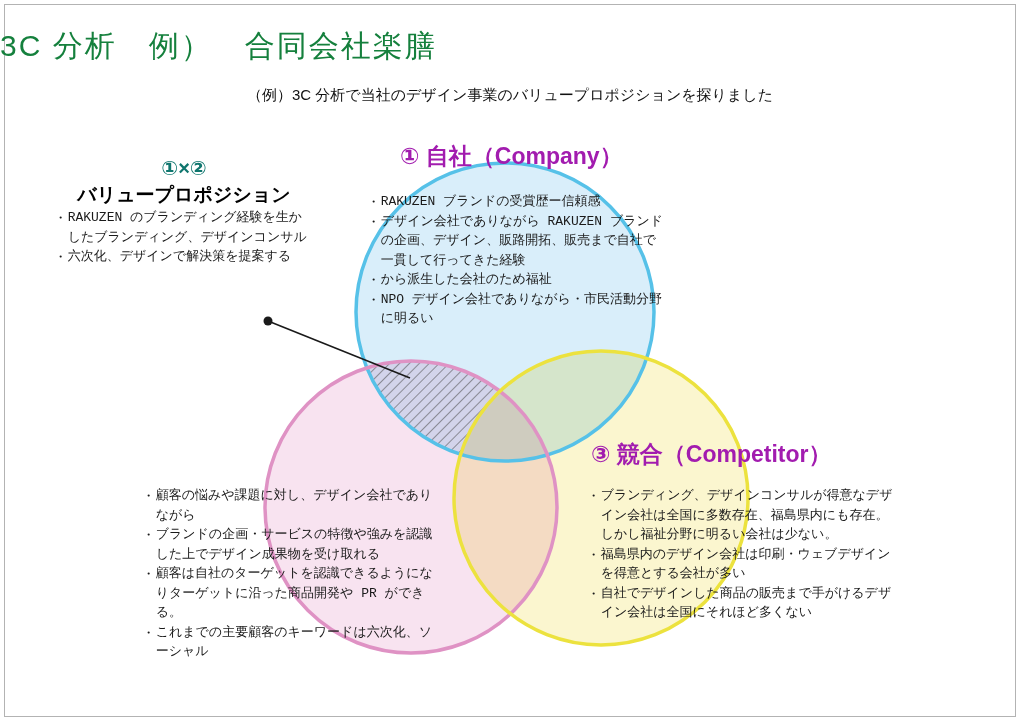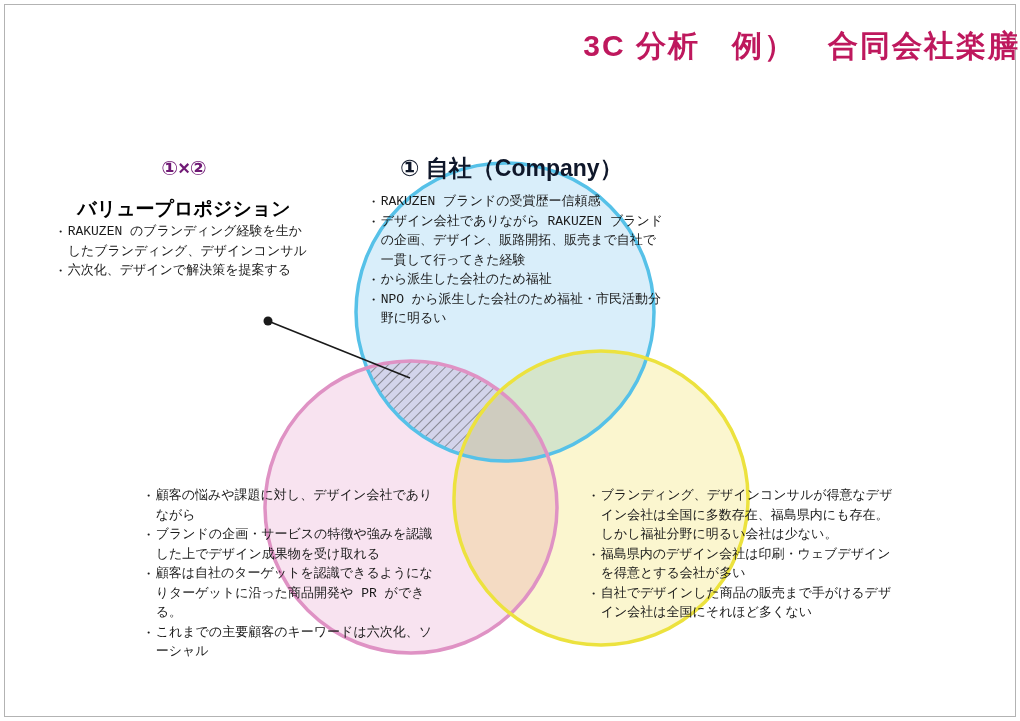--- a/index.html
+++ b/index.html
@@ -22,25 +22,25 @@
     position: absolute;
     inset: 4px;
     border: 1px solid #b3b3b3;
     pointer-events: none;
   }
   .title {
     position: absolute;
     top: 26px;
     left: 0;
     width: 100%;
-    text-align: right;
+    text-align: left;
     font-size: 30px;
-    font-weight: bold;
+    font-weight: normal;
     letter-spacing: 2px;
-    color: #be185d;
+    color: #15803d;
   }
   .subtitle {
     position: absolute;
     top: 86px;
     left: 0;
     width: 100%;
     text-align: center;
     font-size: 15px;
     font-weight: 500;
     color: #111;
@@ -50,23 +50,22 @@
     inset: 0;
     width: 1020px;
     height: 721px;
   }
   .blend { mix-blend-mode: multiply; }
 
   .section-heading {
     position: absolute;
     font-size: 23px;
     font-weight: bold;
-    color: #0f172a;
+    color: #a21caf;
     white-space: nowrap;
-    margin-top: 12px;
   }
   .heading-company    { left: 400px; top: 141px; }
   .heading-customer   { left: 186px; top: 439px; }
   .heading-competitor { left: 591px; top: 439px; }
 
   ul.bullets {
     list-style: none;
     margin: 0;
     padding: 0;
     font-size: 13px;
@@ -99,39 +98,40 @@
   .vp-block {
     position: absolute;
     left: 54px;
     top: 156px;
     width: 260px;
   }
   .vp-label {
     text-align: center;
     font-size: 20px;
     font-weight: bold;
-    color: #701a75;
+    color: #0f766e;
   }
   .vp-title {
     text-align: center;
     font-size: 19px;
     font-weight: bold;
-    margin-top: 16px;
+    margin-top: 2px;
     color: #000;
     white-space: nowrap;
   }
   .vp-bullets { margin-top: 17px; }
 </style>
 </head>
 <body>
 
 <div class="page">
   <div class="frame"></div>
 
   <div class="title">3C 分析　例）　合同会社楽膳</div>
+  <div class="subtitle">（例）3C 分析で当社のデザイン事業のバリュープロポジションを探りました</div>
 
   <svg class="venn" viewBox="0 0 1020 721" aria-hidden="true">
     <defs>
       <pattern id="hatch" width="7" height="7" patternUnits="userSpaceOnUse" patternTransform="rotate(45)">
         <line x1="0" y1="0" x2="0" y2="7" stroke-width="1.1" stroke="#4d4d4d"></line>
       </pattern>
       <mask id="vp-mask">
         <rect x="0" y="0" width="1020" height="721" fill="#000"></rect>
         <circle cx="411" cy="507" r="146" fill="#fff"></circle>
         <circle cx="601" cy="498" r="147" fill="#000"></circle>
@@ -180,21 +180,21 @@
       <li>
         <span class="marker">・</span>
         <span class="btext">デザイン会社でありながら RAKUZEN ブランドの企画、デザイン、販路開拓、販売まで自社で一貫して行ってきた経験</span>
       </li>
       <li>
         <span class="marker">・</span>
         <span class="btext">から派生した会社のため福祉</span>
       </li>
       <li>
         <span class="marker">・</span>
-        <span class="btext">NPO から派生した会社のため福祉・市民活動分野に明るい</span>
+        <span class="btext">NPO デザイン会社でありながら・市民活動分野に明るい</span>
       </li>
     </ul>
 
   <ul class="bullets bullets-customer">
       <li>
         <span class="marker">・</span>
         <span class="btext">顧客の悩みや課題に対し、デザイン会社でありながら</span>
       </li>
       <li>
         <span class="marker">・</span>
@@ -203,20 +203,21 @@
       <li>
         <span class="marker">・</span>
         <span class="btext">顧客は自社のターゲットを認識できるようになりターゲットに沿った商品開発や PR ができる。</span>
       </li>
       <li>
         <span class="marker">・</span>
         <span class="btext">これまでの主要顧客のキーワードは六次化、ソーシャル</span>
       </li>
     </ul>
 
+  <div class="section-heading heading-competitor">③ 競合（Competitor）</div>
   <ul class="bullets bullets-competitor">
       <li>
         <span class="marker">・</span>
         <span class="btext">ブランディング、デザインコンサルが得意なデザイン会社は全国に多数存在、福島県内にも存在。しかし福祉分野に明るい会社は少ない。</span>
       </li>
       <li>
         <span class="marker">・</span>
         <span class="btext">福島県内のデザイン会社は印刷・ウェブデザインを得意とする会社が多い</span>
       </li>
       <li>

